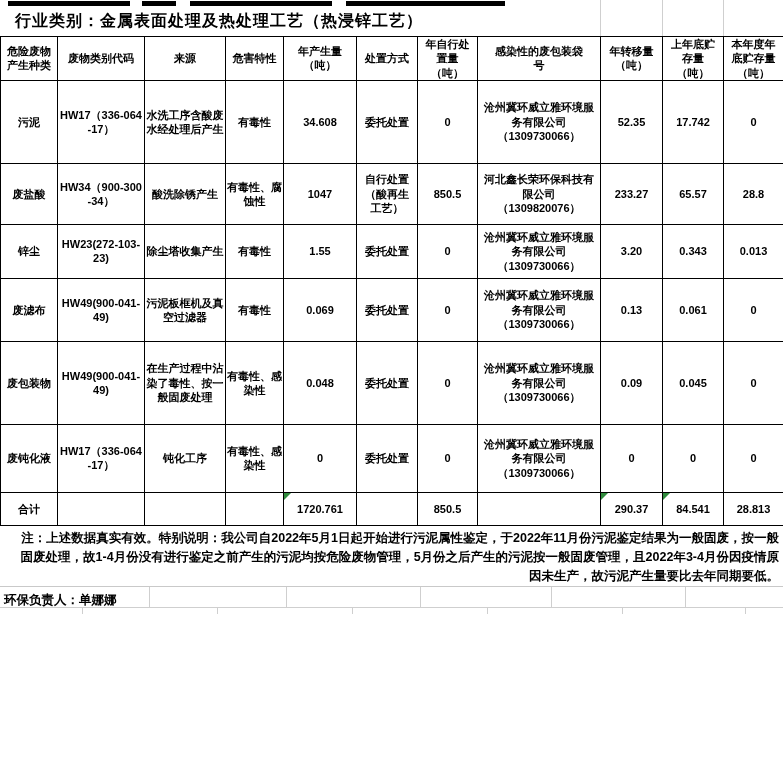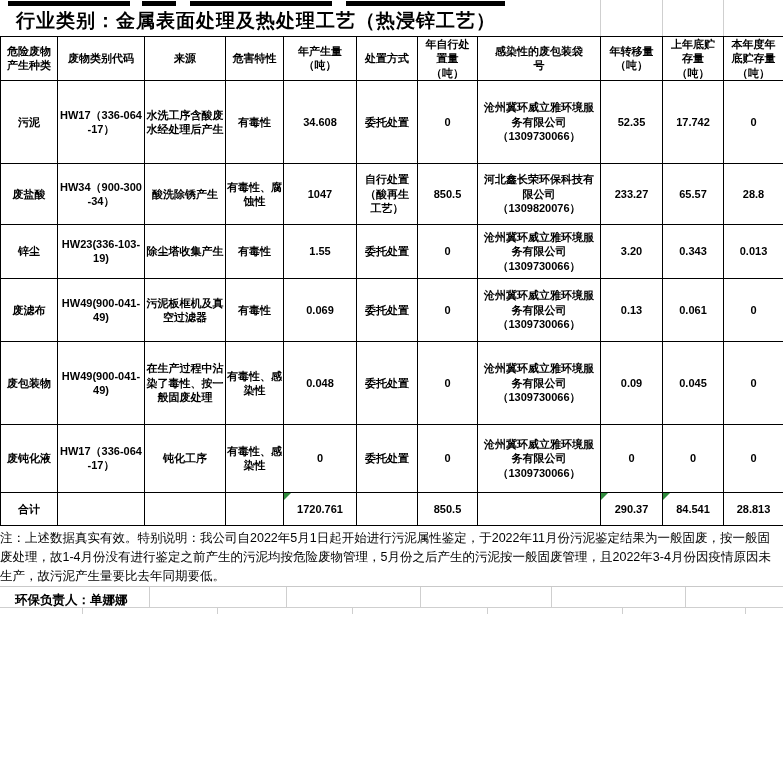--- a/index.html
+++ b/index.html
@@ -6,33 +6,33 @@
   .sheet{position:relative;width:783px;height:764px;background:#fff;overflow:hidden;
          font-family:"Liberation Sans",sans-serif;color:#000;}
   
   .top-strip{position:relative;height:8px;}
   .frag{position:absolute;top:1px;height:5px;background:#000;}
   .f1{left:8px;width:122px;} .f2{left:142px;width:34px;} .f3{left:190px;width:142px;} .f4{left:346px;width:159px;}
   
   .vline{position:absolute;width:1px;background:#cfcfcf;}
   .hline{position:absolute;height:1px;background:#cfcfcf;}
   .title{height:28px;line-height:26px;font-family:"Liberation Serif",serif;
-         font-weight:bold;font-size:19px;padding-left:16px;letter-spacing:1px;position:relative;z-index:2;}
+         font-weight:bold;font-size:16px;padding-left:0;letter-spacing:1px;position:relative;z-index:2;margin-left:15px;}
   table{border-collapse:collapse;table-layout:fixed;width:783px;position:relative;z-index:2;}
   th,td{border:1px solid #000;text-align:center;vertical-align:middle;
         font-size:11px;font-weight:bold;line-height:1.3;padding:0 1px;
         white-space:pre-line;word-break:break-all;overflow:hidden;position:relative;}
   .h49{height:31px}.h83{height:83px}.h61{height:61px}.h54{height:54px}
   .h63{height:63px}.h68{height:68px}.h29{height:33px}
   .tri{position:absolute;top:0;left:0;width:0;height:0;
        border-top:7px solid #2f8b3c;border-right:7px solid transparent;}
-  .note{height:57px;padding:3px 4px 0 0;font-size:12.5px;font-weight:normal;
-        line-height:19px;text-align:left;position:relative;z-index:2;}
+  .note{height:57px;padding:3px 4px 0 12px;font-size:12.5px;font-weight:bold;
+        line-height:19px;text-align:right;position:relative;z-index:2;}
   .bottom{position:relative;height:27px;border-top:1px solid #c9c9c9;}
-  .footer-label{position:absolute;left:15px;top:5px;font-size:12.5px;font-weight:bold;z-index:3;}
+  .footer-label{position:absolute;left:4px;top:5px;font-size:12.5px;font-weight:bold;z-index:3;}
 </style>
 </head>
 <body>
 
 <div class="sheet">
 
   <div class="vline" style="left:600px;top:0;height:36px;"></div>
   <div class="vline" style="left:662px;top:0;height:36px;"></div>
   <div class="vline" style="left:723px;top:0;height:36px;"></div>
 
@@ -110,21 +110,21 @@
 工艺）</td>
           <td>850.5</td>
           <td>河北鑫长荣环保科技有限公司
 （1309820076）</td>
           <td>233.27</td>
           <td>65.57</td>
           <td>28.8</td>
       </tr>
       <tr class="h54">
         <td>锌尘</td>
-          <td>HW23(336-103-19)</td>
+          <td>HW23(272-103-23)</td>
           <td>除尘塔收集产生</td>
           <td>有毒性</td>
           <td>1.55</td>
           <td>委托处置</td>
           <td>0</td>
           <td>沧州冀环威立雅环境服务有限公司
 （1309730066）</td>
           <td>3.20</td>
           <td>0.343</td>
           <td>0.013</td>

